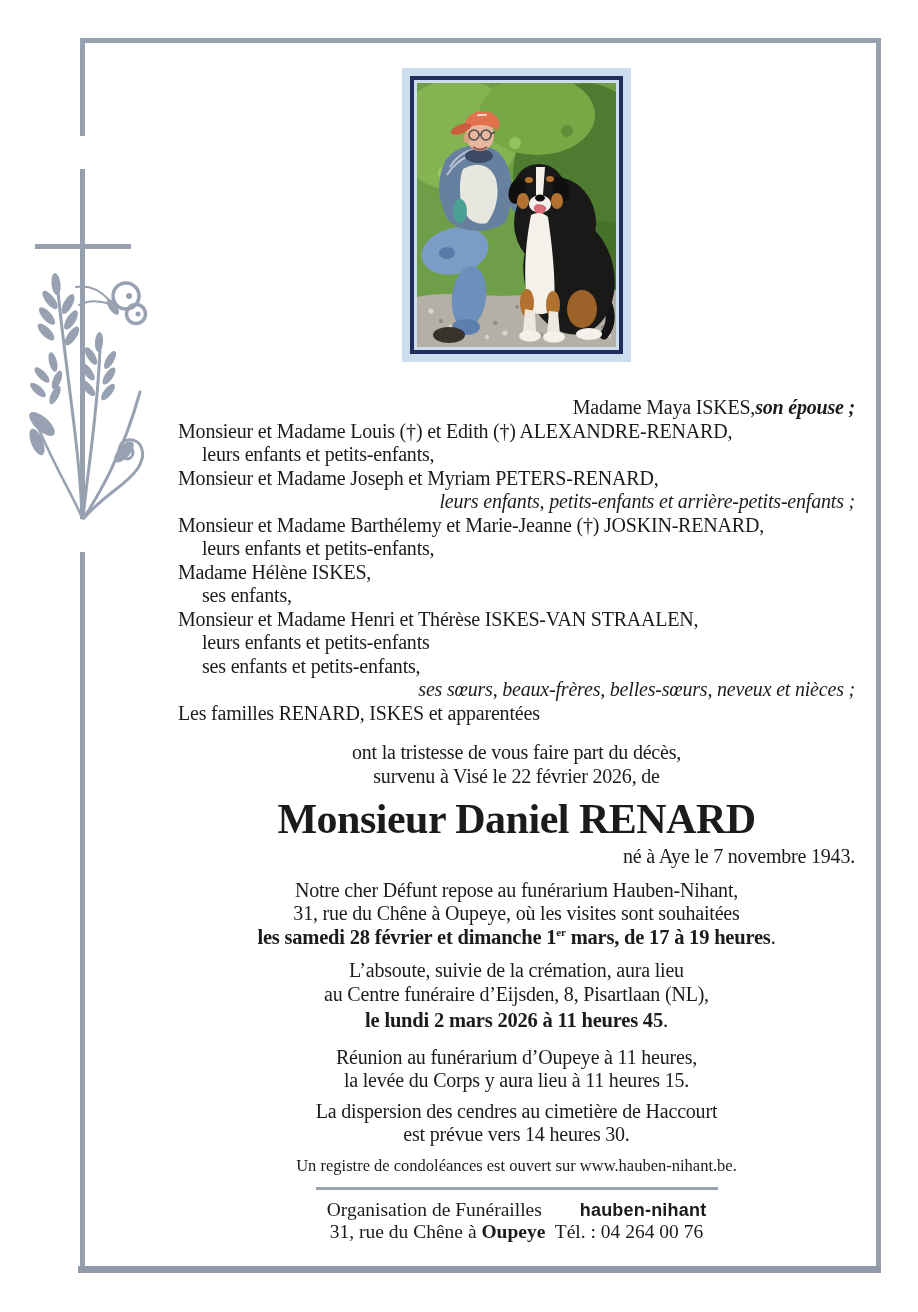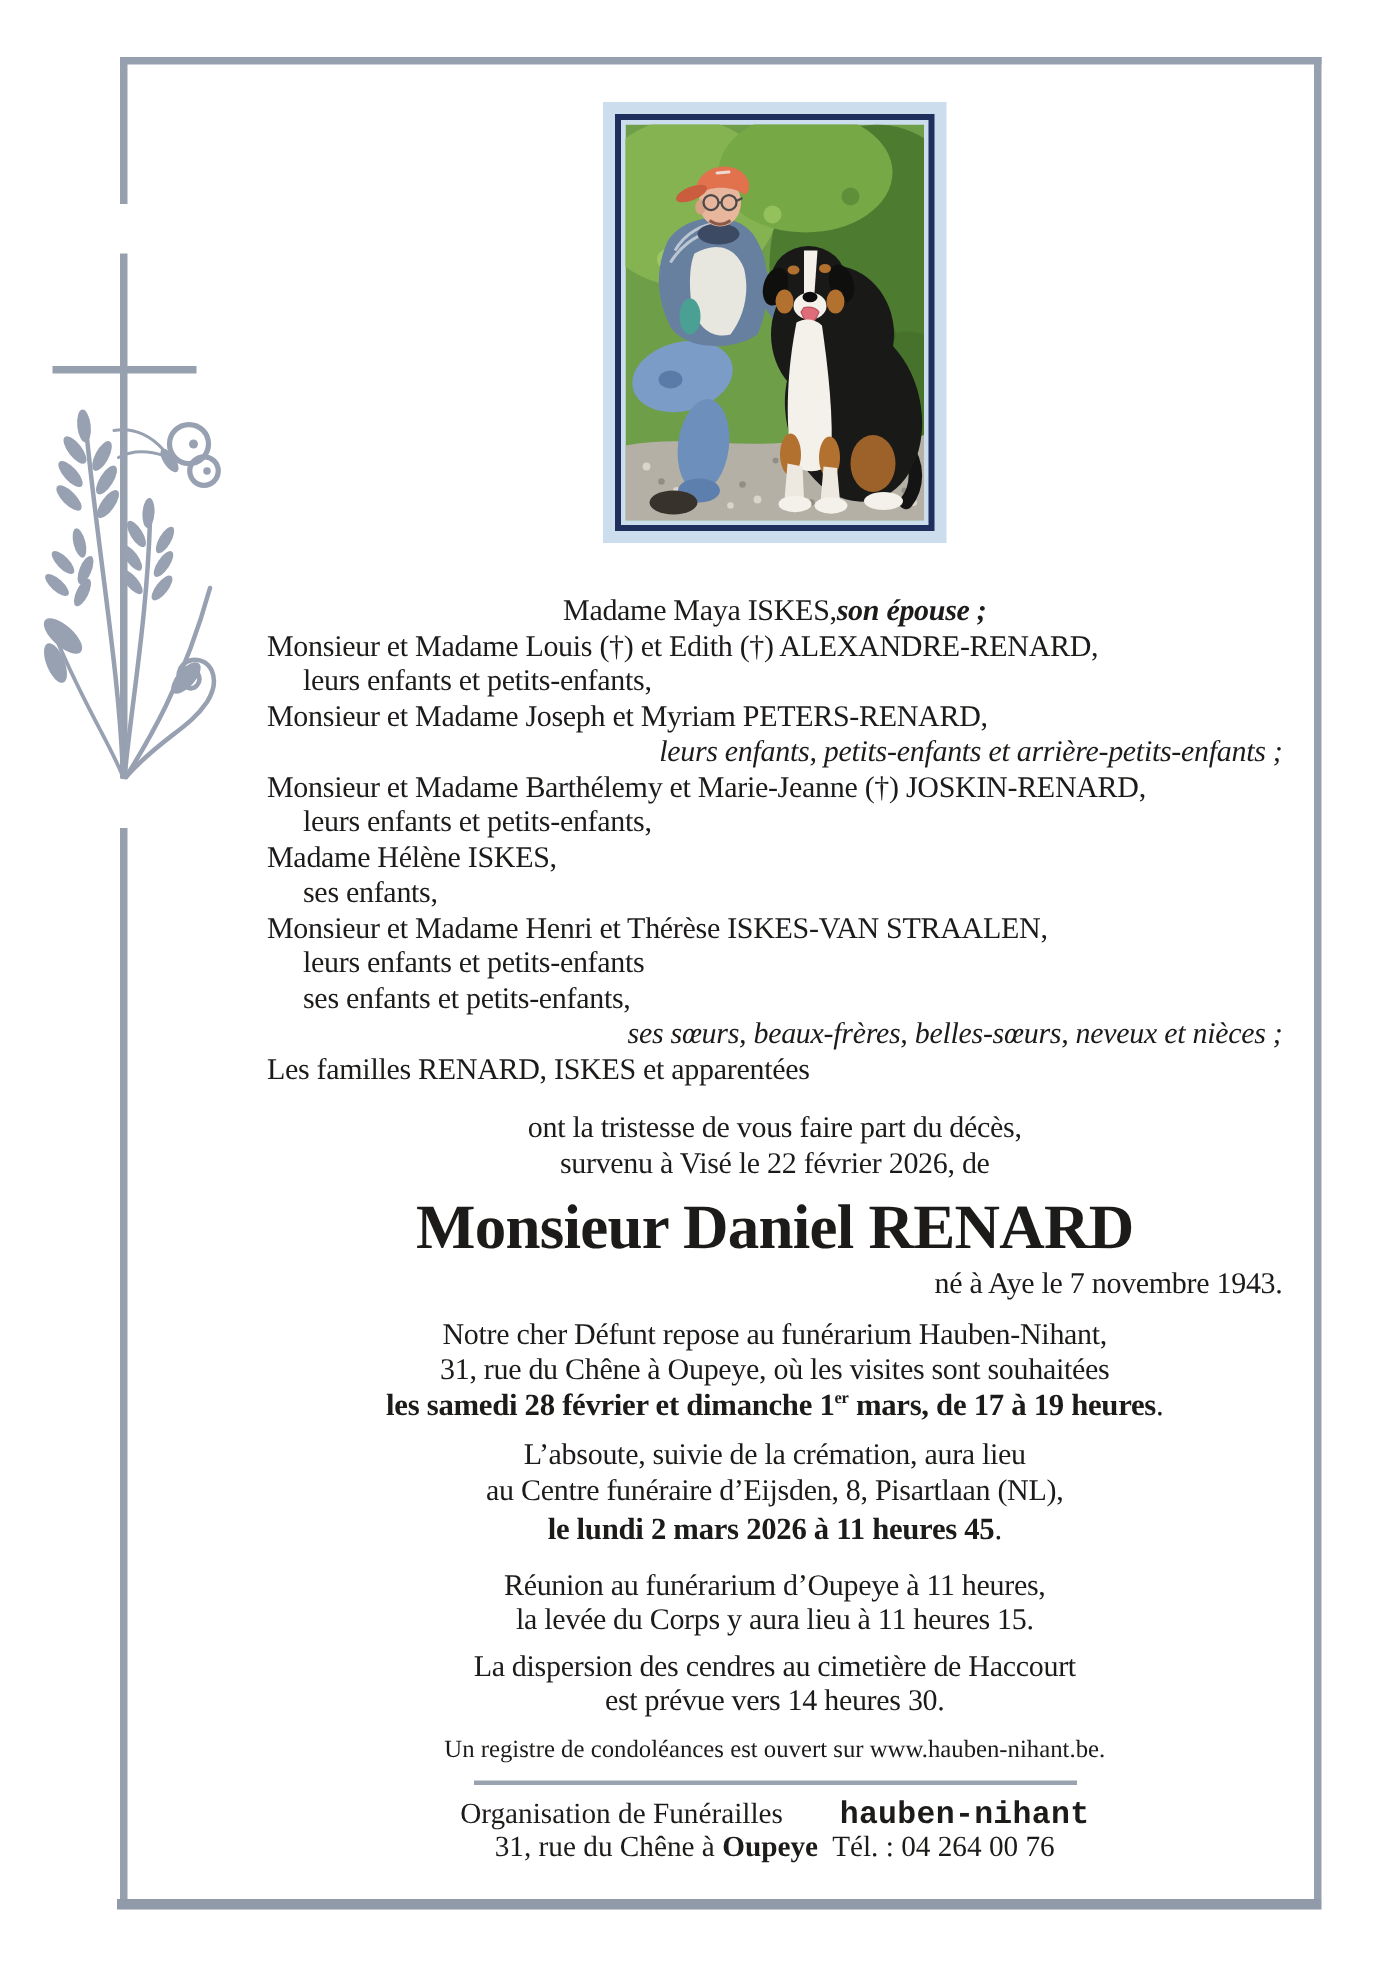--- a/index.html
+++ b/index.html
@@ -15,39 +15,39 @@
   
   .photo-wrap {
     position:absolute; left:402px; top:68px; width:229px; height:294px;
     background:#ccdded; padding:8px;
   }
   .photo-navy { width:100%; height:100%; border:4px solid #1e2f5d; padding:3px; background:#ccdded; }
   .photo-navy svg { display:block; width:100%; height:100%; }
   
   .content { position:absolute; left:178px; top:0; width:677px; }
   .fam { margin-top:396px; font-size:20px; line-height:23.5px; letter-spacing:-0.2px; }
-  .fam-row { display:flex; justify-content:center; align-items:baseline; }
+  .fam-row { display:flex; justify-content:flex-end; align-items:baseline; }
   .fam .indent { padding-left:24px; }
   .fam .ital-right { text-align:right; font-style:italic; }
   .center { text-align:center; }
   .c-sm { font-size:20px; line-height:23.5px; letter-spacing:-0.2px; }
   .intro { margin-top:16px; }
   .deceased-name { margin-top:8px; font-size:42px; line-height:46px; font-weight:bold; letter-spacing:-0.5px; }
   .birth { margin-top:3px;text-align:right; }
   .block { margin-top:10px; }
   .bold-line { font-weight:bold; font-size:20.5px;font-family:Liberation Serif, serif; }
   .bold-line .plain { font-weight:normal; }
   .bold-line sup { font-size:11px; vertical-align:super; line-height:0; }
   .lundi { margin-top:3px; }
   .reunion { margin-top:13px; }
   .dispersion { margin-top:7px; }
   .registre { margin-top:9px; font-size:16.5px; line-height:20px; }
   .divider { margin:11px auto 0 auto; width:402px; height:3px; background:#9aa2af; }
   .footer { margin-top:9px; font-size:19.5px; line-height:21.5px; }
-  .logo-font { font-family:Liberation Mono, monospace; font-weight:bold; font-size:21px; letter-spacing:0.2px;margin-left:33px; }
+  .logo-font { font-family:Liberation Sans, sans-serif; font-weight:bold; font-size:18px; letter-spacing:0.2px;margin-left:33px; }
   .bold { font-weight:bold; }
 </style>
 </head>
 <body>
 
 <div class="bar" style="left:80px; top:38px; width:801px; height:5px;"></div>
 <div class="bar" style="left:876px; top:38px; width:5px; height:1228px;"></div>
 <div class="bar bar-bottom" style="left:78px; top:1266px; width:803px; height:7px;"></div>
 <div class="bar" style="left:80px; top:38px; width:5px; height:98px;"></div>
 <div class="bar" style="left:80px; top:552px; width:5px; height:714px;"></div>

